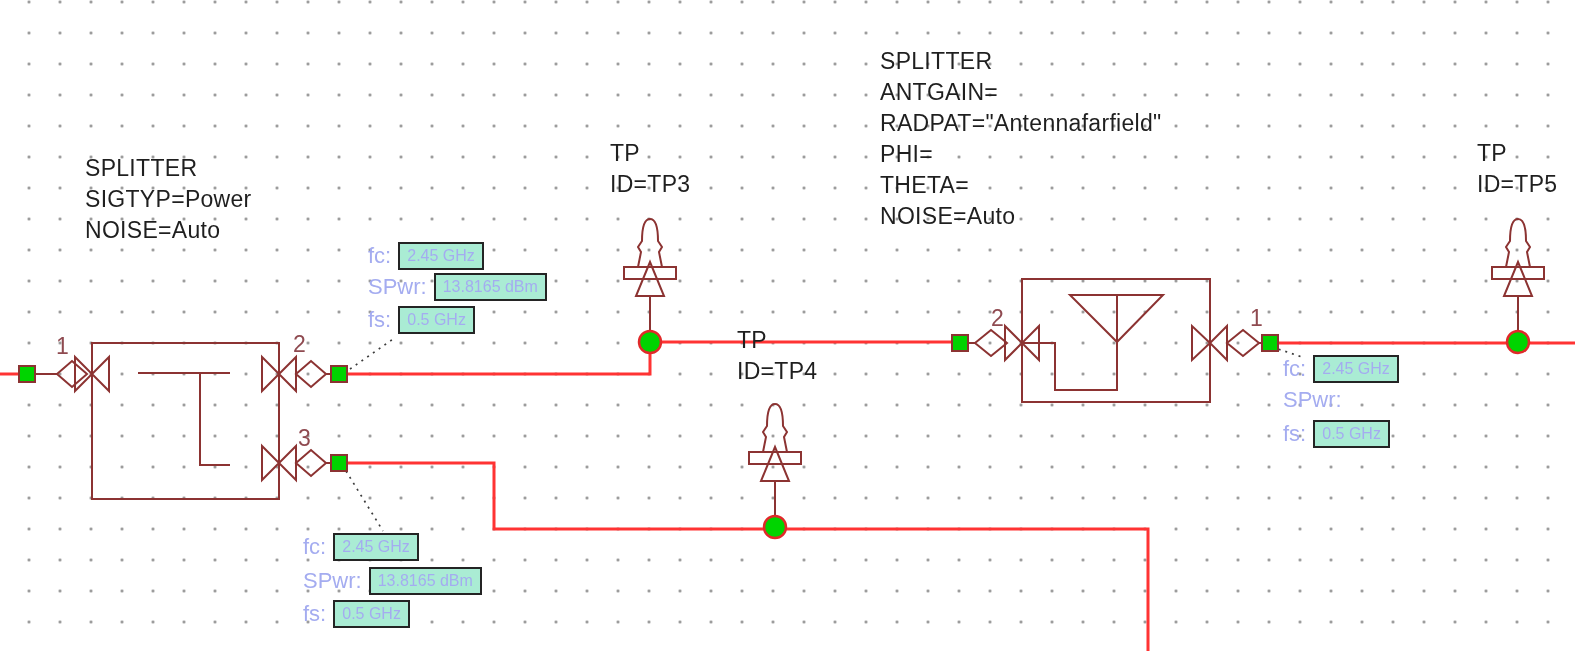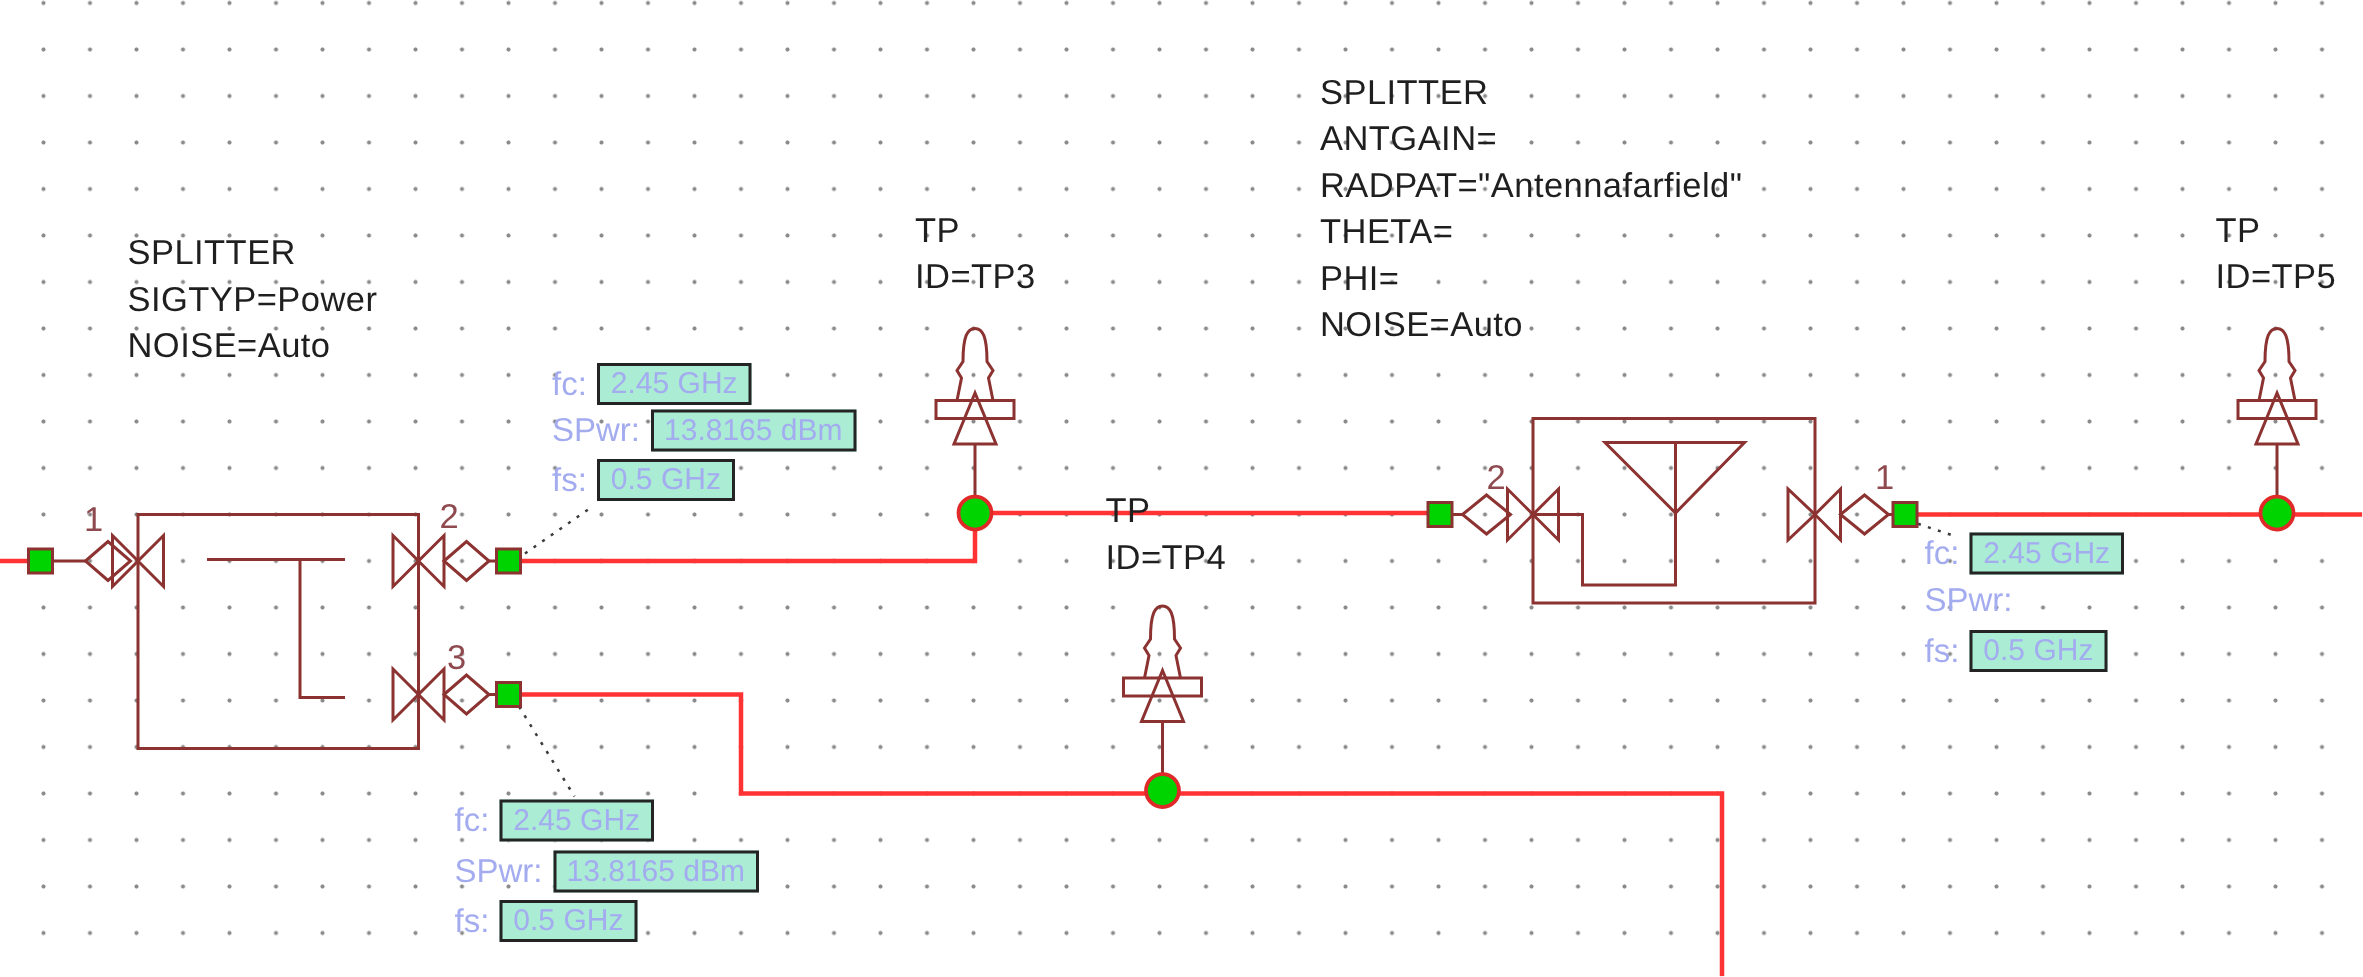--- a/index.html
+++ b/index.html
@@ -27,21 +27,21 @@
   }
   .meas-row{
     position:absolute;display:flex;align-items:center;gap:7px;
     white-space:nowrap;
   }
   .meas-label{
     font-size:22px;line-height:26px;color:#a4acf0;text-align:center;
   }
   .meas-value-box{
     display:inline-block;
-    font-size:20px;line-height:24px;
+    font-size:16px;line-height:24px;
     color:#a4acf0;
     background:#aaecd4;
     border:2px solid #242424;
     padding:0 7px;
   }
 </style>
 </head>
 <body>
 
 <div class="canvas">
@@ -146,22 +146,22 @@
   <div class="comp-text" style="left:85px;top:153px">
     <div>SPLITTER</div>
     <div>SIGTYP=Power</div>
     <div>NOISE=Auto</div>
   </div>
 
   <div class="comp-text" style="left:880px;top:46px">
     <div>SPLITTER</div>
     <div>ANTGAIN=</div>
     <div>RADPAT="Antennafarfield"</div>
+    <div>PHI=</div>
     <div>THETA=</div>
-    <div>PHI=</div>
     <div>NOISE=Auto</div>
   </div>
 
   <div class="comp-text" style="left:610px;top:138px">
     <div>TP</div>
     <div>ID=TP3</div>
   </div>
   <div class="comp-text" style="left:737px;top:325px">
     <div>TP</div>
     <div>ID=TP4</div>

